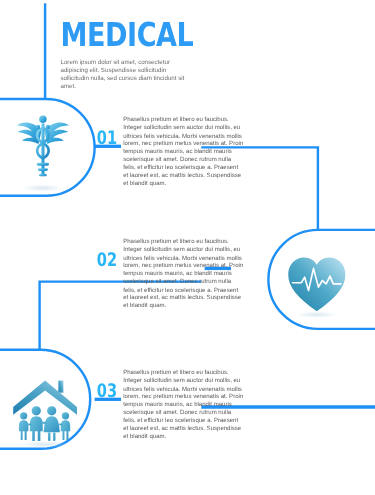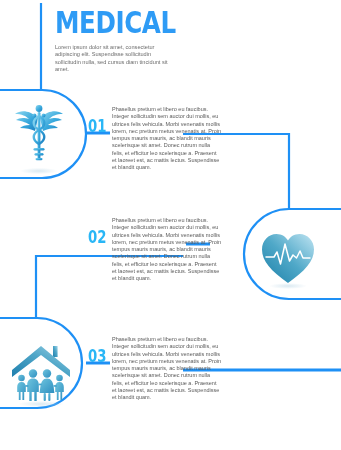--- a/index.html
+++ b/index.html
@@ -9,21 +9,21 @@
     font-family:"Liberation Sans", sans-serif;
     overflow:hidden;
     position:relative;
   }
   #stage{position:absolute;inset:0;width:341px;height:450px;}
 
   
   #wires{position:absolute;left:0;top:0;width:341px;height:450px;pointer-events:none;}
 
   
-  .header{position:absolute;left:55px;top:8px;width:180px;}
+  .header{position:absolute;left:55px;top:18px;width:180px;}
   .title{
     font-family:"DejaVu Sans", sans-serif;
     font-weight:bold;
     font-size:30px;
     line-height:30px;
     letter-spacing:-0.5px;
     color:#2E9BF5;
     transform:scaleX(0.82);
     transform-origin:left center;
     margin:0;

